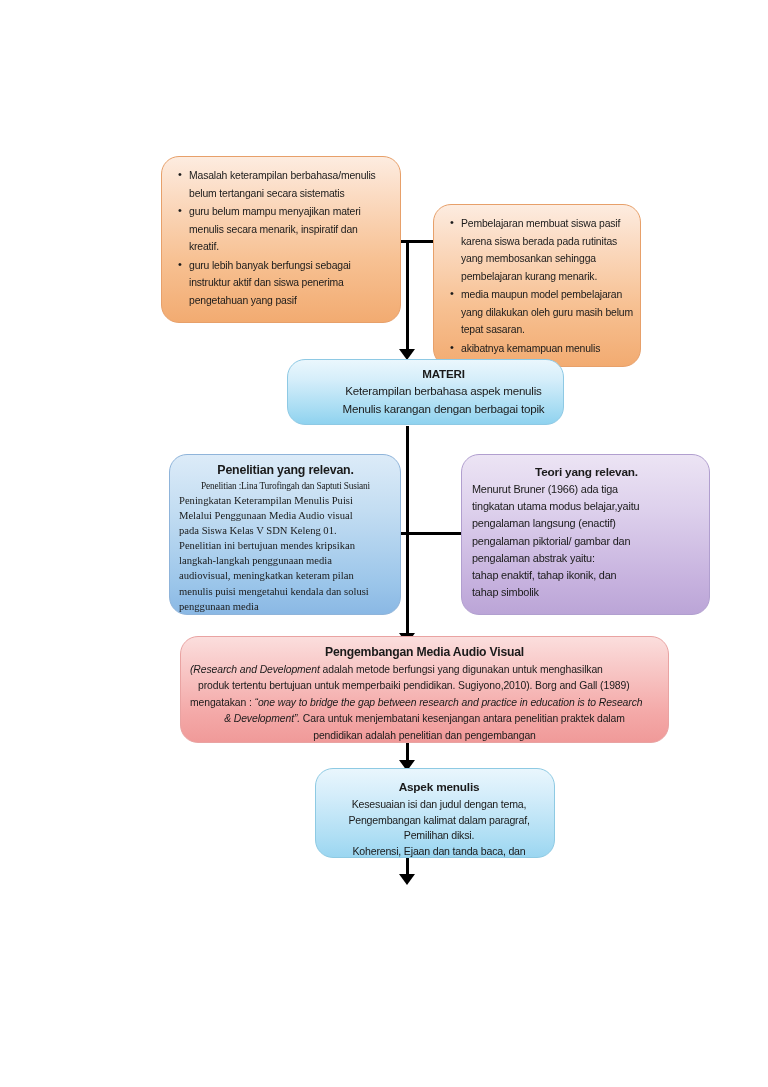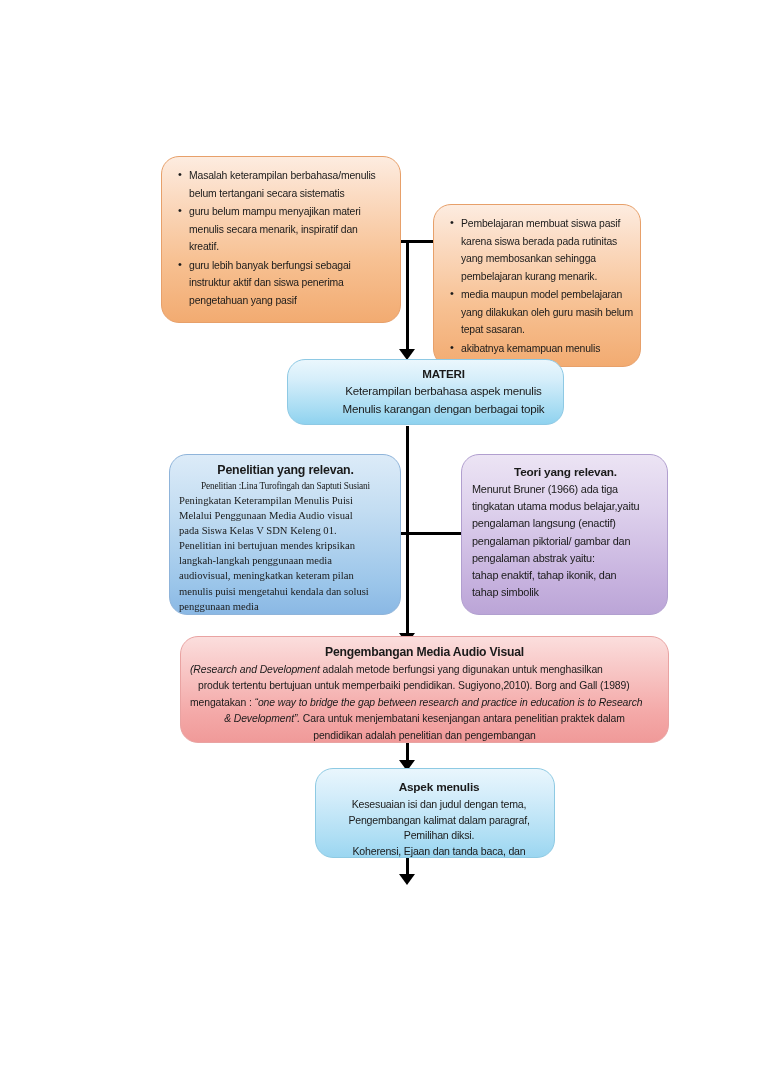--- a/index.html
+++ b/index.html
@@ -204,21 +204,21 @@
         <div>pada Siswa Kelas V SDN Keleng 01.</div>
         <div>Penelitian ini bertujuan mendes kripsikan</div>
         <div>langkah-langkah  penggunaan  media</div>
         <div>audiovisual, meningkatkan  keteram pilan</div>
         <div>menulis puisi mengetahui  kendala dan solusi</div>
         <div>penggunaan  media</div>
       </div>
     </div>
   </div>
 
-  <div class="node purple" style="left:461px; top:454px; width:207px; height:161px;">
+  <div class="node purple" style="left:461px; top:454px; width:249px; height:161px;">
     <div class="inner" style="padding:8px 8px 0 10px;">
       <div class="ttl" style="font-size:11.8px; line-height:18px;">Teori yang relevan.</div>
       <div style="font-size:10.9px; line-height:17.2px; text-align:left; letter-spacing:-0.2px; white-space:nowrap;">
         <div>Menurut  Bruner (1966) ada tiga</div>
         <div>tingkatan utama modus belajar,yaitu</div>
         <div>pengalaman langsung (enactif)</div>
         <div>pengalaman piktorial/ gambar dan</div>
         <div>pengalaman abstrak yaitu:</div>
         <div>tahap enaktif, tahap ikonik, dan</div>
         <div>tahap simbolik</div>

